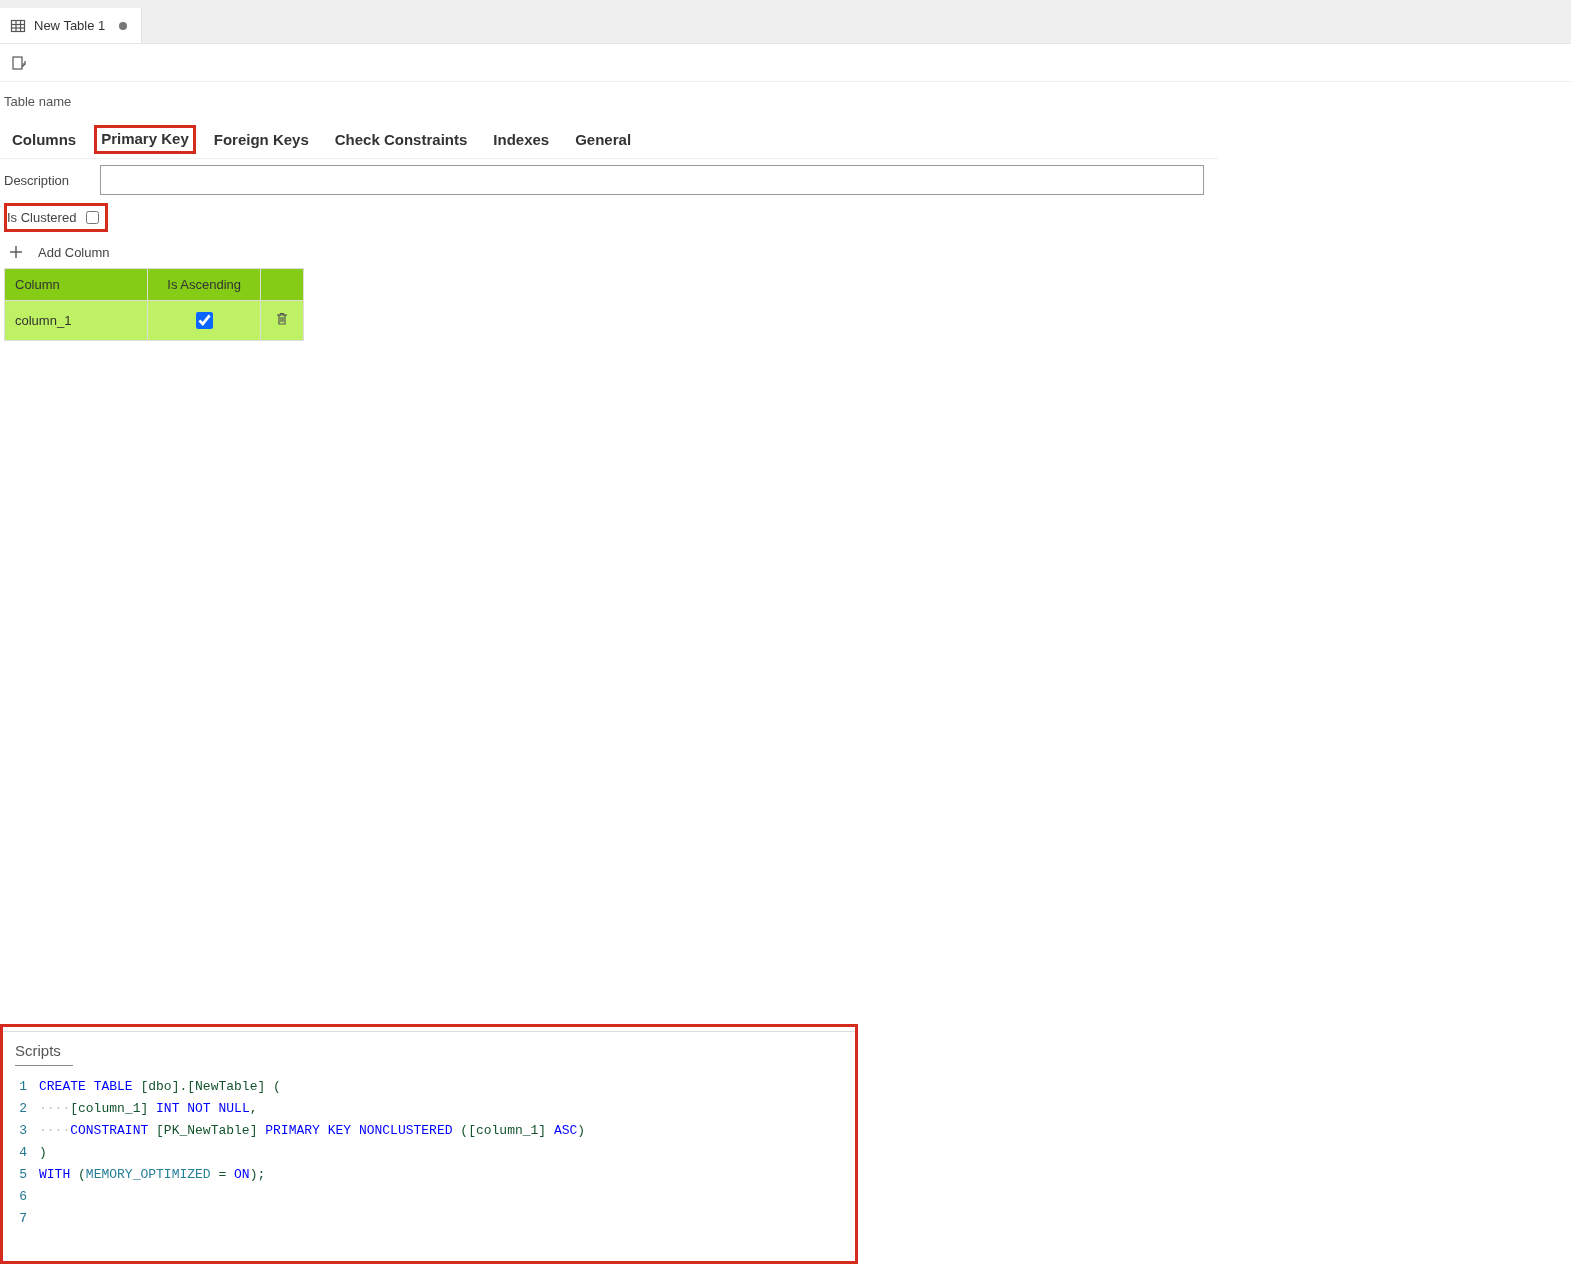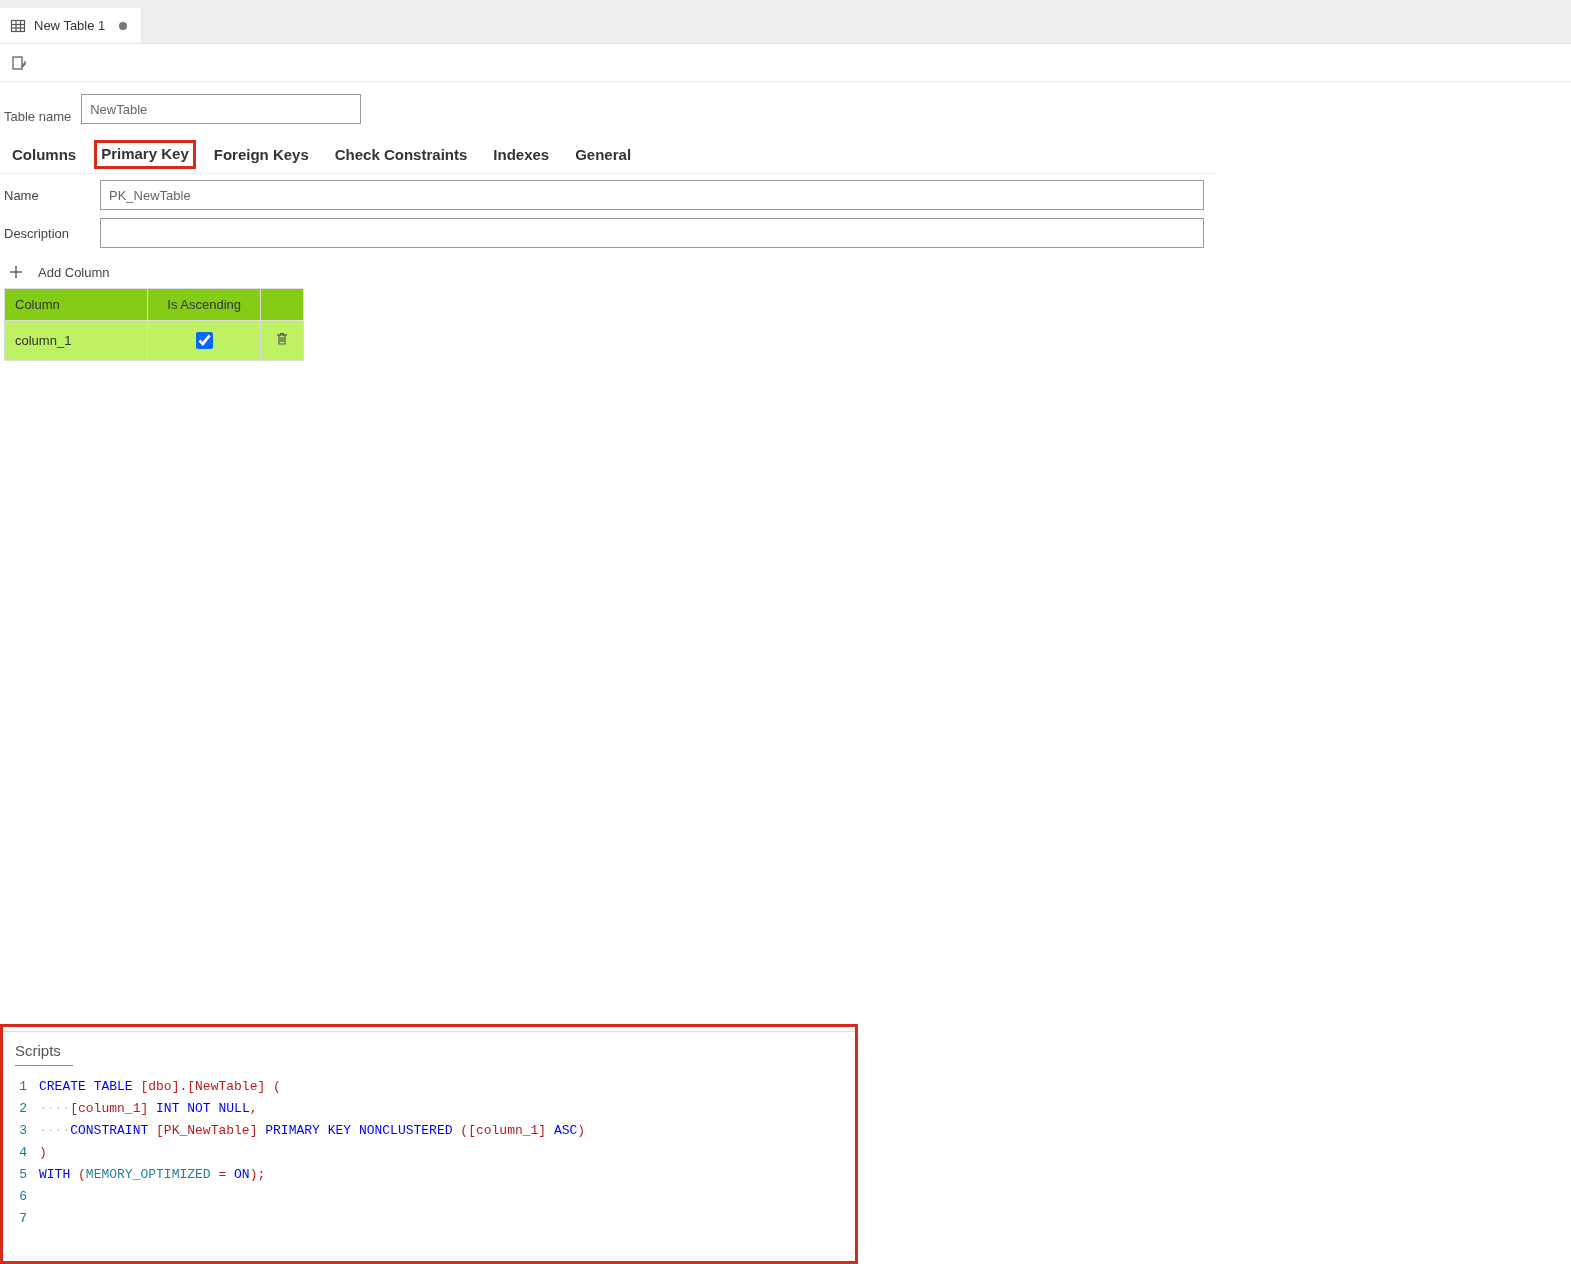--- a/index.html
+++ b/index.html
@@ -166,21 +166,21 @@
     white-space: pre;
   }
   .code .line { display:flex; }
   .code .ln {
     width: 24px; text-align:right;
     color:#237893; padding-right:12px;
     user-select:none;
   }
   .code .dots { color:#c5c5c5; }
   .kw  { color:#0000ff; }
-  .id  { color:#b91c1c; }
+  .id  { color:#14532d; }
   .fn  { color:#267f99; }
 
   
   .red-box { border:3px solid #d52b1e; }
   .box-pk-tab {
     margin:-4px -4px;
   }
   .box-clustered {
     display:inline-flex; align-items:center;
     padding:2px 4px 2px 0;
@@ -224,40 +224,43 @@
       <line x1="14" y1="9" x2="11" y2="12"></line>
     </svg>
   </div>
 </div>
 
 <div class="content">
   <div class="inner">
 
     <div class="fieldrow">
       <label>Table name</label>
-      <input type="text" class="short" value="NewTable" style="">
     </div>
 
     <div class="inner-tabs">
       <span class="tab">Columns</span>
       <span class="tab red-box box-pk-tab">Primary Key</span>
       <span class="tab">Foreign Keys</span>
       <span class="tab">Check Constraints</span>
       <span class="tab">Indexes</span>
       <span class="tab">General</span>
     </div>
 
     <div class="formgrid">
       <div class="row">
-        <span class="lbl">Name</span>
-        <input type="text" class="long" value="PK_NewTable" style="">
-      </div>
-      <div class="row">
         <span class="lbl">Description</span>
         <input type="text" class="long" value="" style="">
+      </div>
+      <div class="row" style="margin-bottom:4px;">
+        <span class="red-box box-clustered">
+          <span class="lbl" style="width:auto;margin-right:6px;">Is Clustered</span>
+          <span class="cb-wrap">
+            <input type="checkbox" id="cb-clustered" style="">
+          </span>
+        </span>
       </div>
 
       <div class="addcol">
         <span class="plus">
           <svg width="14" height="14" viewBox="0 0 14 14" stroke="#555" stroke-width="1.4">
               <line x1="7" y1="1" x2="7" y2="13"></line>
               <line x1="1" y1="7" x2="13" y2="7"></line>
             </svg>
         </span>
         <span>Add Column</span>

